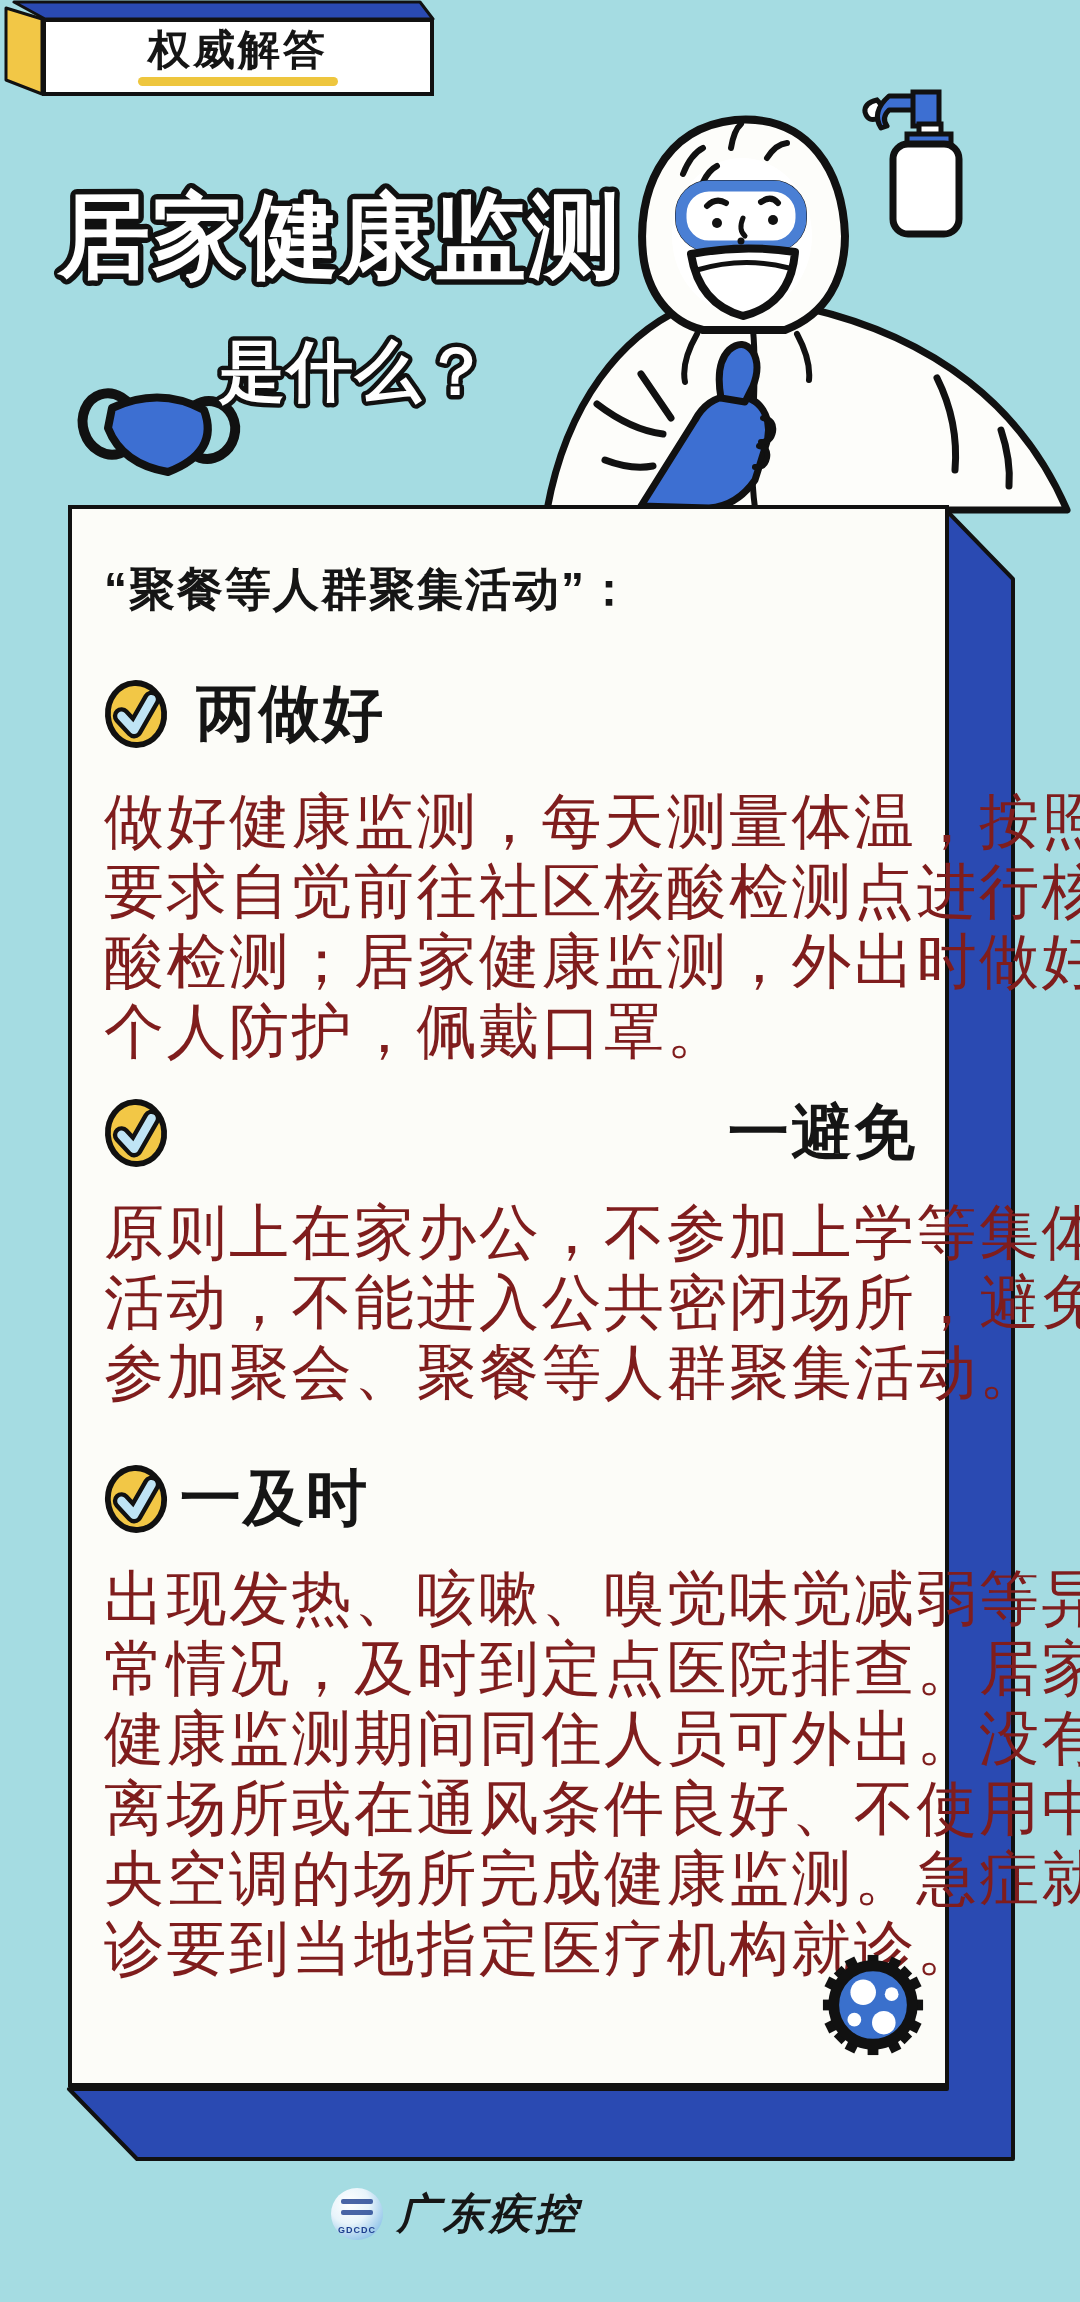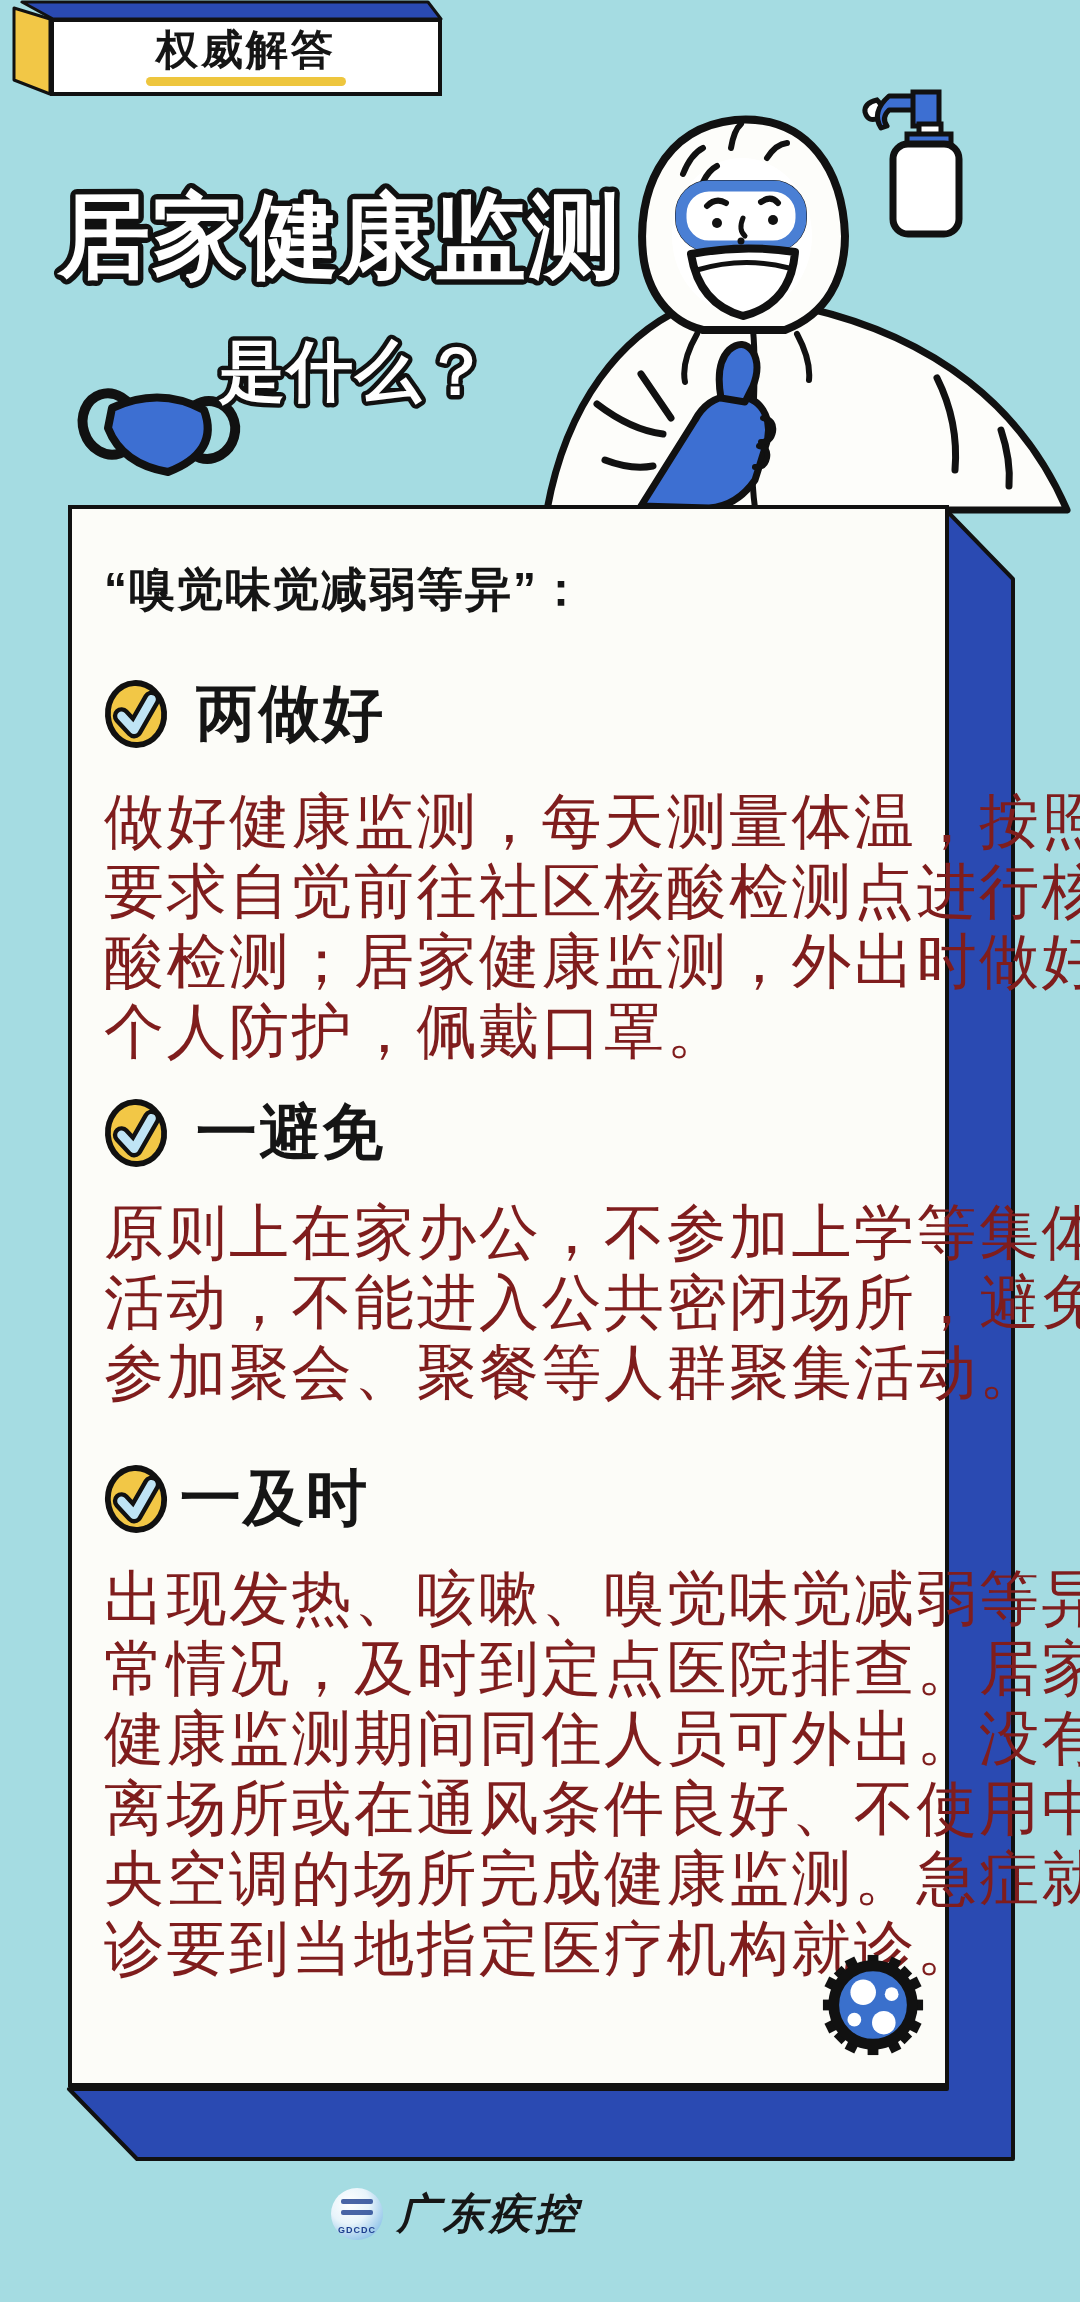--- a/index.html
+++ b/index.html
@@ -10,21 +10,21 @@
     overflow:hidden;
     font-family:"Liberation Sans","DejaVu Sans",sans-serif;
     color:#151515;
   }
   svg { display:block; }
 
   
   .decor-layer { position:absolute; left:0; top:0; width:1080px; height:2302px; z-index:1; }
 
   
-  .badge { position:absolute; left:12px; top:0; width:470px; height:112px; z-index:4; }
+  .badge { position:absolute; left:4px; top:0; width:470px; height:112px; z-index:4; }
   .badge-svg { position:absolute; left:0; top:0; }
   .badge-face {
     position:absolute; left:38px; top:18px; width:392px; height:78px;
     background:#ffffff; border:4px solid #111;
     display:flex; flex-direction:column; align-items:center; justify-content:center;
   }
   .badge-label { font-size:42px; font-weight:bold; letter-spacing:3px; line-height:1; }
   .badge-underline { width:200px; height:9px; background:#eec63e; border-radius:5px; margin-top:6px; }
 
   
@@ -35,21 +35,21 @@
     position:absolute; left:68px; top:505px; width:881px; height:1582px;
     background:#fcfcf8; border:4px solid #111; z-index:2;
     padding:0 28px;
   }
   .card-heading {
     margin:52px 0 0 4px;
     font-size:46px; font-weight:bold; letter-spacing:2px; line-height:56px;
   }
   .section-head { display:flex; align-items:center; gap:28px; margin-left:4px; }
   .section-head.first  { margin-top:56px; }
-  .section-head.second { margin-top:25px; }
+  .section-head.second { margin-top:25px;justify-content:space-between; }
   .section-head.third  { margin-top:50px;gap:12px; }
   .check-icon { width:64px; height:68px; flex:0 0 auto; transform:rotate(-4deg); }
   .section-title { font-size:61px; font-weight:bold; letter-spacing:2px; }
   .para { margin-top:32px; margin-left:4px; }
   .para.tight { margin-top:24px; }
   .para-line {
     font-size:60px; line-height:70px; letter-spacing:2.5px;
     white-space:nowrap; color:#7f1d1d;
   }
   .virus-icon { position:absolute; right:18px; bottom:24px; }
@@ -142,21 +142,21 @@
     <div class="badge-underline"></div>
   </div>
 </div>
 
 <svg class="title-svg" width="660" height="280" viewBox="0 0 660 280">
   <text x="292" y="122" text-anchor="middle" font-size="92" font-weight="bold" letter-spacing="2" fill="#ffffff" stroke="#111" stroke-width="11" paint-order="stroke" stroke-linejoin="round">居家健康监测</text>
   <text x="307" y="248" text-anchor="middle" font-size="66" font-weight="bold" letter-spacing="2" fill="#ffffff" stroke="#111" stroke-width="9" paint-order="stroke" stroke-linejoin="round">是什么？</text>
 </svg>
 
 <div class="card">
-  <div class="card-heading">“嗅觉味觉减弱等异”：</div>
+  <div class="card-heading">“聚餐等人群聚集活动”：</div>
 
   <div class="section-head first">
     <svg class="check-icon" viewBox="0 0 66 70">
       <ellipse cx="33" cy="35" rx="29" ry="32" fill="#f2c746" stroke="#111" stroke-width="6"></ellipse>
       <path d="M18,36 L30,51 L50,21" fill="none" stroke="#111" stroke-width="18" stroke-linecap="round" stroke-linejoin="round"></path>
       <path d="M18,36 L30,51 L50,21" fill="none" stroke="#bfe4f5" stroke-width="9" stroke-linecap="round" stroke-linejoin="round"></path>
     </svg>
     <div class="section-title">两做好</div>
   </div>
   <div class="para">

